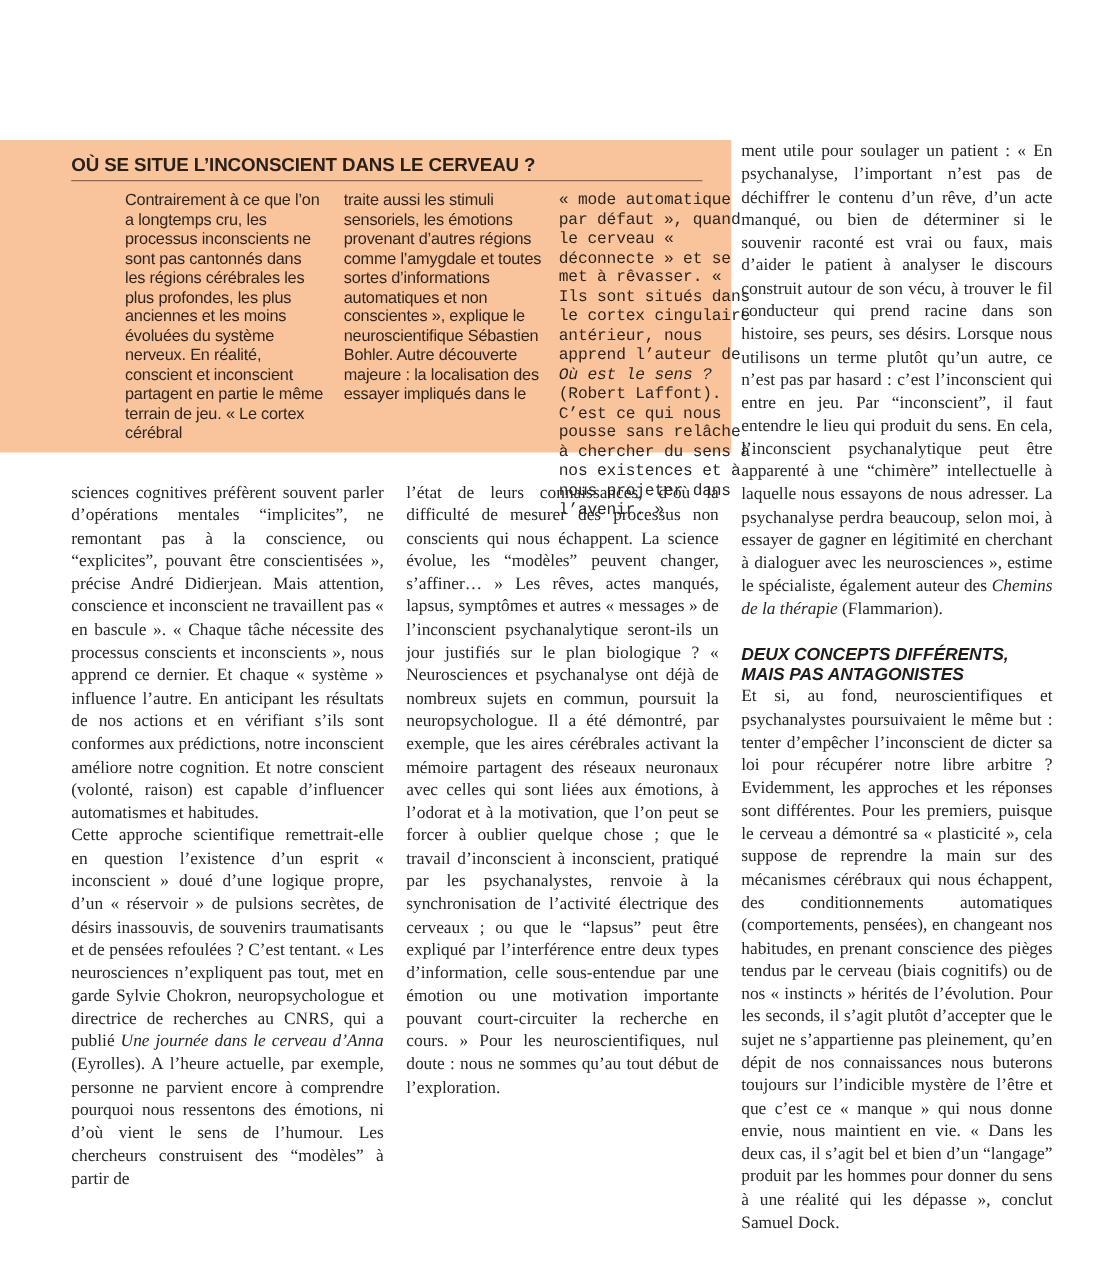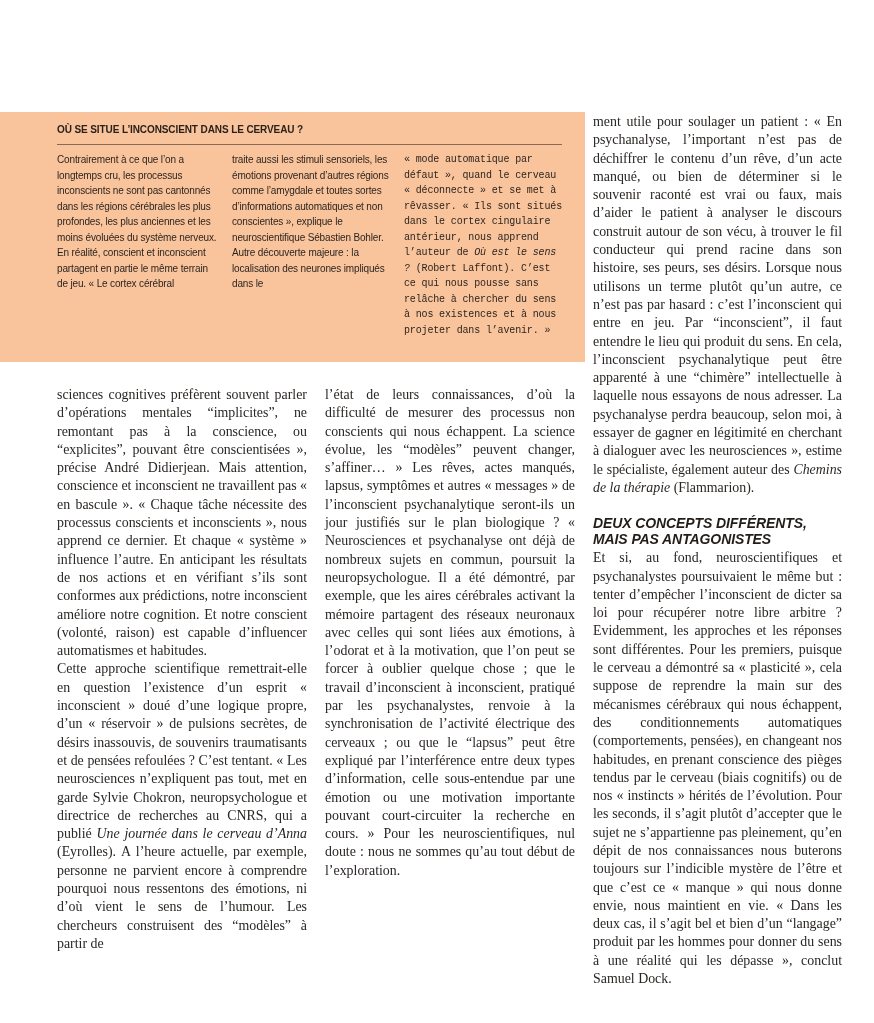--- a/index.html
+++ b/index.html
@@ -8,31 +8,31 @@
     background: #ffffff; position: relative;
     color: #2a2623;
   }
   .box {
     position: absolute; left: 0; top: 112px; width: 585px; height: 250px;
     background: #f9c49c;
   }
   .box-title {
     position: absolute; left: 57px; top: 124px; width: 505px;
     font-family: "Liberation Sans", sans-serif; font-weight: bold;
-    font-size: 10px; letter-spacing: -0.1px; color: #2b211b;
+    font-size: 15px; letter-spacing: -0.1px; color: #2b211b;
     margin: 0;
   }
   .box-rule {
     position: absolute; left: 57px; top: 144px; width: 505px; height: 0;
     border-top: 1px solid #8a6a55;
   }
   .box-col {
     position: absolute; top: 152px; width: 160px;
-    font-family: "Liberation Sans", sans-serif; font-size: 10px;
-    line-height: 15.5px; color: #2d2520; letter-spacing: -0.15px;
+    font-family: "Liberation Sans", sans-serif; font-size: 13px;
+    line-height: 15.5px; color: #2d2520; letter-spacing: -0.15px; margin-left: 43px;
   }
   .box-col p { margin: 0; }
   .bc1 { left: 57px; }
   .bc2 { left: 232px; }
   .bc3 { left: 404px; font-family: Liberation Mono, monospace; }
 
   .col {
     position: absolute; width: 250px;
     font-family: "Liberation Serif", serif; font-size: 13.9px;
     line-height: 18.3px; color: #2a2623; text-align: justify;
@@ -55,21 +55,21 @@
 <body>
 
 <div class="box"></div>
 <h3 class="box-title">OÙ SE SITUE L’INCONSCIENT DANS LE CERVEAU ?</h3>
 <div class="box-rule"></div>
 
 <div class="box-col bc1">
   <p>Contrairement à ce que l’on a longtemps cru, les processus inconscients ne sont pas cantonnés dans les régions cérébrales les plus profondes, les plus anciennes et les moins évoluées du système nerveux. En réalité, conscient et inconscient partagent en partie le même terrain de jeu. « Le cortex cérébral</p>
 </div>
 <div class="box-col bc2">
-  <p>traite aussi les stimuli sensoriels, les émotions provenant d’autres régions comme l’amygdale et toutes sortes d’informations automatiques et non conscientes », explique le neuroscientifique Sébastien Bohler. Autre découverte majeure : la localisation des neurones impliqués dans le</p>
+  <p>traite aussi les stimuli sensoriels, les émotions provenant d’autres régions comme l’amygdale et toutes sortes d’informations automatiques et non conscientes », explique le neuroscientifique Sébastien Bohler. Autre découverte majeure : la localisation des essayer impliqués dans le</p>
 </div>
 <div class="box-col bc3">
   <p><span>« mode automatique par défaut », quand le cerveau « déconnecte » et se met à rêvasser. « Ils sont situés dans le cortex cingulaire antérieur, nous apprend l’auteur de </span><i>Où est le sens ?</i><span> (Robert Laffont). C’est ce qui nous pousse sans relâche à chercher du sens à nos existences et à nous projeter dans l’avenir. »</span></p>
 </div>
 
 <div class="col c1">
   <p>sciences cognitives préfèrent souvent parler d’opérations mentales “implicites”, ne remontant pas à la conscience, ou “explicites”, pouvant être conscientisées », précise André Didierjean. Mais attention, conscience et inconscient ne travaillent pas « en bascule ». « Chaque tâche nécessite des processus conscients et inconscients », nous apprend ce dernier. Et chaque « système » influence l’autre. En anticipant les résultats de nos actions et en vérifiant s’ils sont conformes aux prédictions, notre inconscient améliore notre cognition. Et notre conscient (volonté, raison) est capable d’influencer automatismes et habitudes.</p>
   <p><span>Cette approche scientifique remettrait-elle en question l’existence d’un esprit « inconscient » doué d’une logique propre, d’un « réservoir » de pulsions secrètes, de désirs inassouvis, de souvenirs traumatisants et de pensées refoulées ? C’est tentant. « Les neurosciences n’expliquent pas tout, met en garde Sylvie Chokron, neuropsychologue et directrice de recherches au CNRS, qui a publié </span><i>Une journée dans le cerveau d’Anna</i><span> (Eyrolles). A l’heure actuelle, par exemple, personne ne parvient encore à comprendre pourquoi nous ressentons des émotions, ni d’où vient le sens de l’humour. Les chercheurs construisent des “modèles” à partir de</span></p>
 </div>
 

